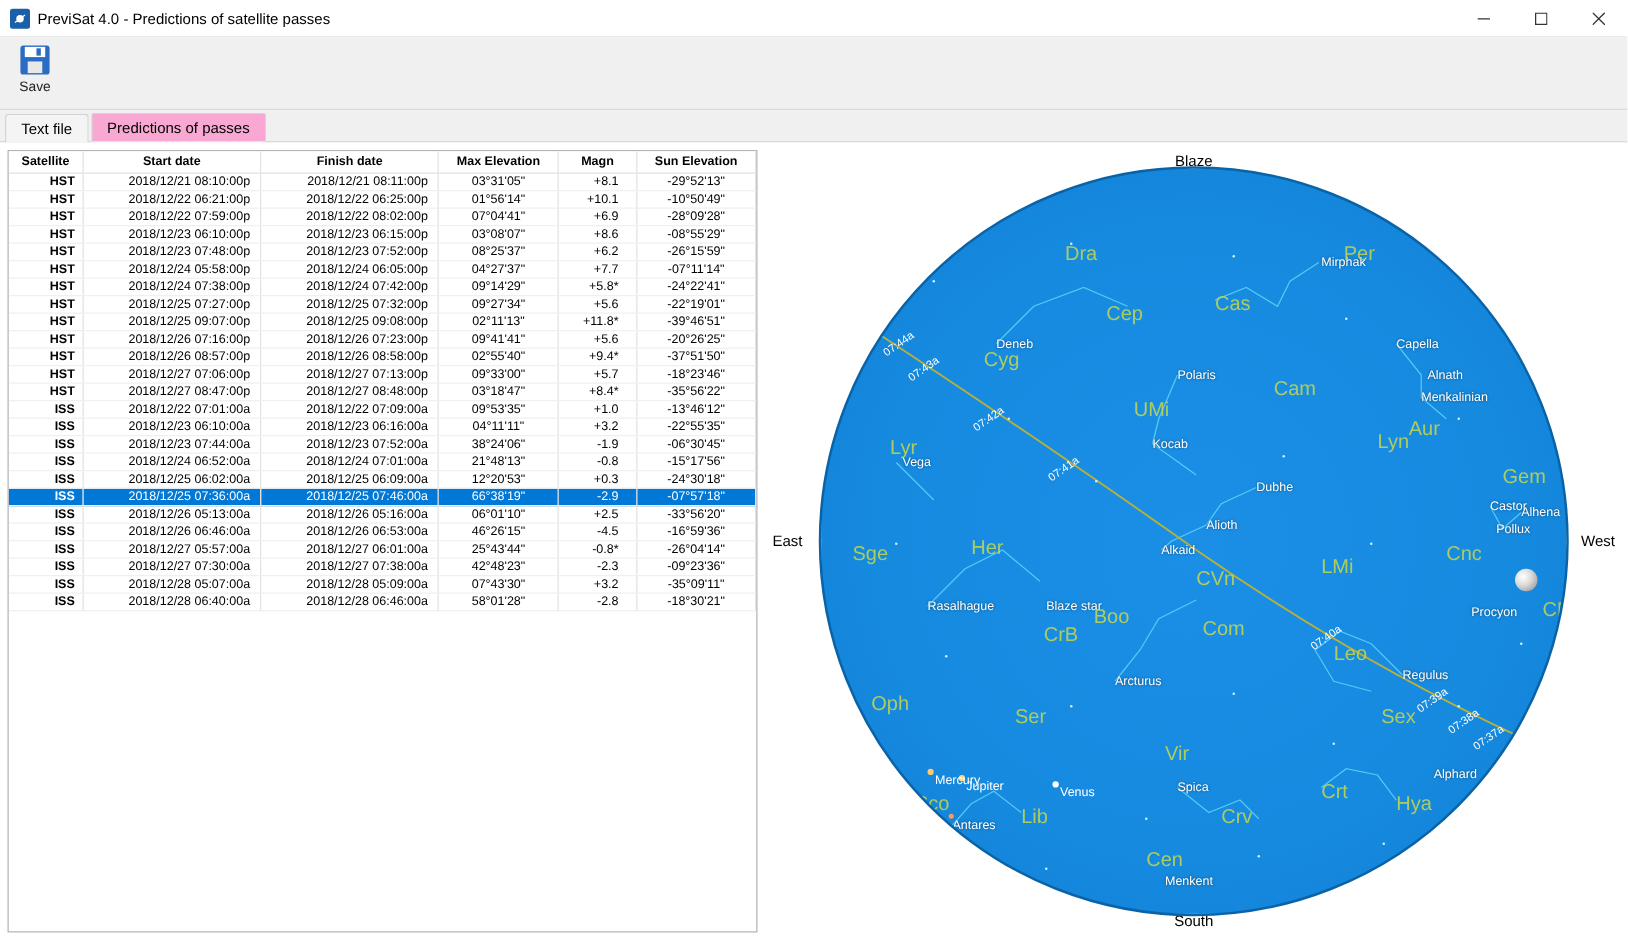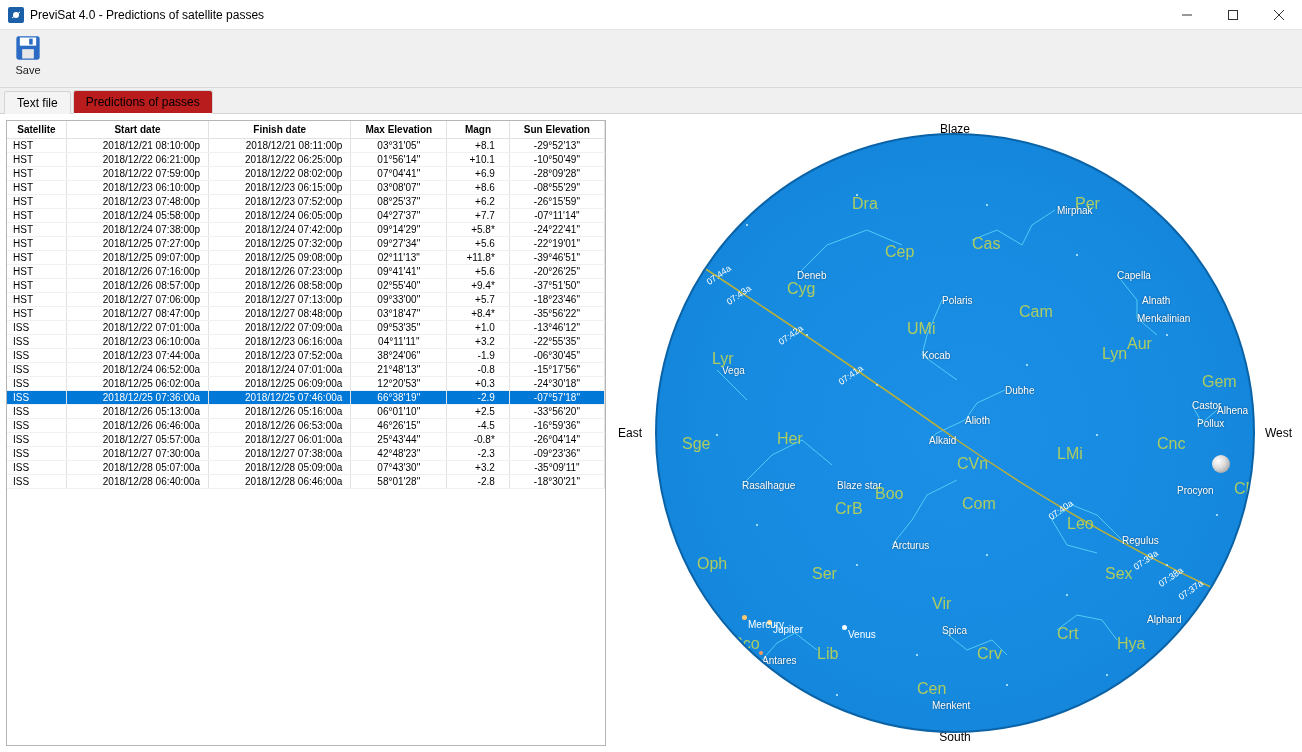--- a/index.html
+++ b/index.html
@@ -12,28 +12,28 @@
 .titlebar-spacer { flex: 1; }
 .win-btn { width: 46px; height: 30px; display: flex; align-items: center; justify-content: center; color: #333; }
 
 .toolbar { height: 58px; background: #f0f0f0; border-bottom: 1px solid #d9d9d9; padding: 4px 8px; display: flex; align-items: flex-start; }
 .tool-item { display: flex; flex-direction: column; align-items: center; width: 40px; cursor: pointer; }
 .tool-icon-save { width: 28px; height: 28px; }
 .tool-label { font-size: 11px; color: #222; margin-top: 2px; }
 
 .tabs { height: 26px; background: #f0f0f0; display: flex; align-items: flex-end; padding: 0 4px; border-bottom: 1px solid #d4d4d4; }
 .tab { padding: 4px 12px; font-size: 12px; border: 1px solid #d4d4d4; border-bottom: none; background: #f4f4f4; margin-right: 2px; border-radius: 3px 3px 0 0; cursor: pointer; position: relative; top: 1px; }
-.tab.active { background: #b91c1c; border-bottom: 1px solid #fff; }
+.tab.active { background: #f9a8d4; border-bottom: 1px solid #fff; }
 
 .content { display: flex; height: calc(752px - 30px - 58px - 26px); padding: 6px; gap: 8px; background:#fff;}
 .table-wrap { width: 600px; border: 1px solid #b5b5b5; overflow: auto; }
 table { border-collapse: collapse; width: 100%; font-size: 10px; }
 th { font-weight: bold; text-align: center; padding: 3px 4px; border-right: 1px solid #e2e2e2; border-bottom: 1px solid #e2e2e2; background:#fff;}
 td { padding: 1px 6px; border-right: 1px solid #e2e2e2; border-bottom: 1px solid #f0f0f0; white-space: nowrap; text-align: center; }
-td.c0 { text-align: left; }
+td.c0 { text-align: right; font-weight: bold; }
 td.c1, td.c2 { text-align: right; padding-right: 8px;}
 td.c3, td.c5 { text-align: center; }
 td.c4 { text-align: right; padding-right: 14px;}
 tr.sel td { background: #0078d7; color: #fff; }
 
 .sky-wrap { flex: 1; position: relative; display: flex; align-items: center; justify-content: center; }
 .compass { position: absolute; font-size: 12px; color: #000; }
 .compass.n { top: 2px; left: 50%; transform: translateX(-50%); }
 .compass.s { bottom: 2px; left: 50%; transform: translateX(-50%); }
 .compass.e { left: 4px; top: 50%; transform: translateY(-50%); }

